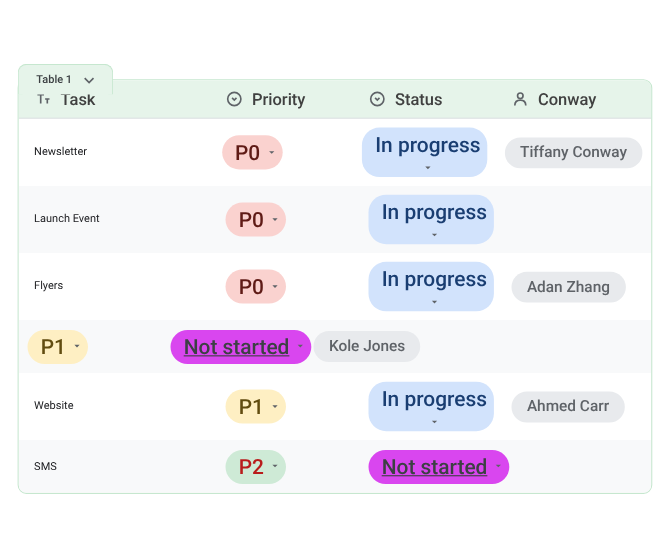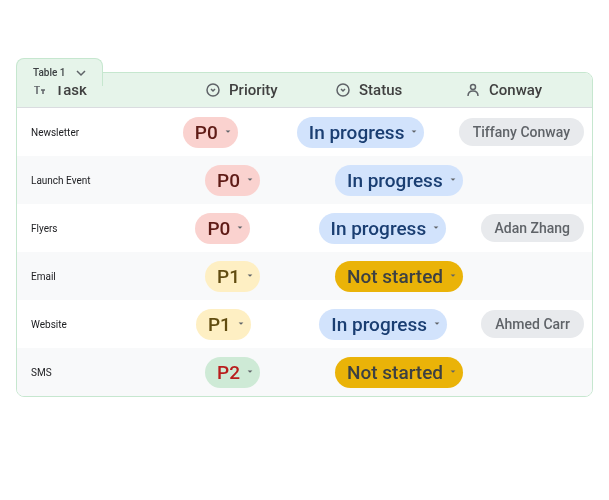--- a/index.html
+++ b/index.html
@@ -71,31 +71,30 @@
     font-weight: 500;
     display: inline-flex;
     align-items: center;
     gap: 6px;
     white-space: nowrap;
   }
   .chip .chev { width:8px; height:8px; fill: #5f6368; }
   .chip-red { background: #fad2cf; color: #5f1b16; }
   .chip-yellow { background: #feefc3; color: #614c10; }
   .chip-green { background: #ceead6; color: #b91c1c; }
-  .chip-blue { background: #d2e3fc; color: #1a3e72; }
-  .chip-grey { background: #eab308; color: #3c4043; }
+  .chip-blue { background: #d2e3fc; color: #1a3e72; flex-direction: column; }
+  .chip-grey { background: #d946ef; color: #3c4043; text-decoration: underline; }
   .owner-chip {
     border-radius: 16px;
     padding: 6px 14px;
     font-size: 14px;
     background: #e8eaed;
     color: #5f6368;
     font-weight: 500;
     white-space: nowrap;
-    margin-left: 32px;
   }
 </style>
 </head>
 <body>
 
 <div class="tab">
   <span>Table 1</span>
   <svg viewBox="0 0 10 10">
       <path d="M1 3 L5 7 L9 3" fill="none" stroke="#5f6368" stroke-width="1.5"></path>
     </svg>
@@ -197,39 +196,39 @@
             <svg class="chev" viewBox="0 0 10 10">
               <path d="M2 3 L5 6 L8 3 Z" fill="#5f6368"></path>
             </svg>
           </span>
         </div>
         <div class="col col-owner">
           <span class="owner-chip"><span>Adan Zhang</span></span>
         </div>
       </div>
       <div class="data-row">
-        <div class="col col-task">
-          <span>Email</span>
-        </div>
         <div class="col col-priority">
           <span class="chip chip-yellow">
             <span>P1</span>
             <svg class="chev" viewBox="0 0 10 10">
               <path d="M2 3 L5 6 L8 3 Z" fill="#5f6368"></path>
             </svg>
           </span>
         </div>
         <div class="col col-status">
           <span class="chip chip-grey">
             <span>Not started</span>
             <svg class="chev" viewBox="0 0 10 10">
               <path d="M2 3 L5 6 L8 3 Z" fill="#5f6368"></path>
             </svg>
           </span>
         </div>
+        <div class="col col-owner">
+          <span class="owner-chip"><span>Kole Jones</span></span>
+        </div>
       </div>
       <div class="data-row">
         <div class="col col-task">
           <span>Website</span>
         </div>
         <div class="col col-priority">
           <span class="chip chip-yellow">
             <span>P1</span>
             <svg class="chev" viewBox="0 0 10 10">
               <path d="M2 3 L5 6 L8 3 Z" fill="#5f6368"></path>

